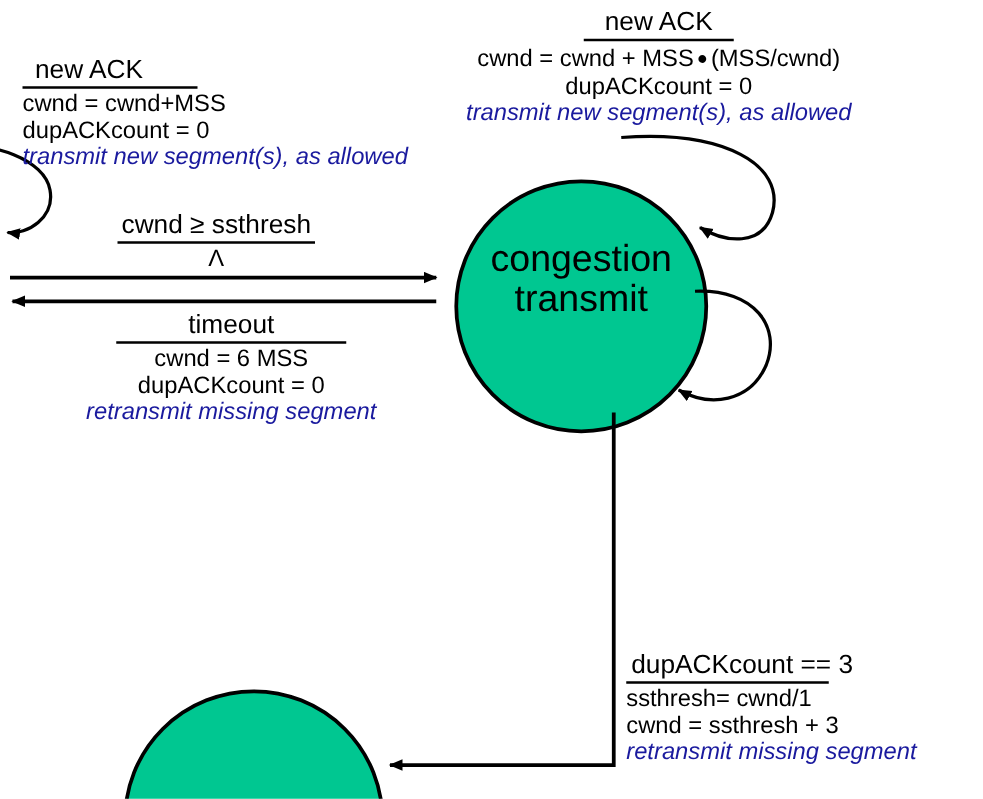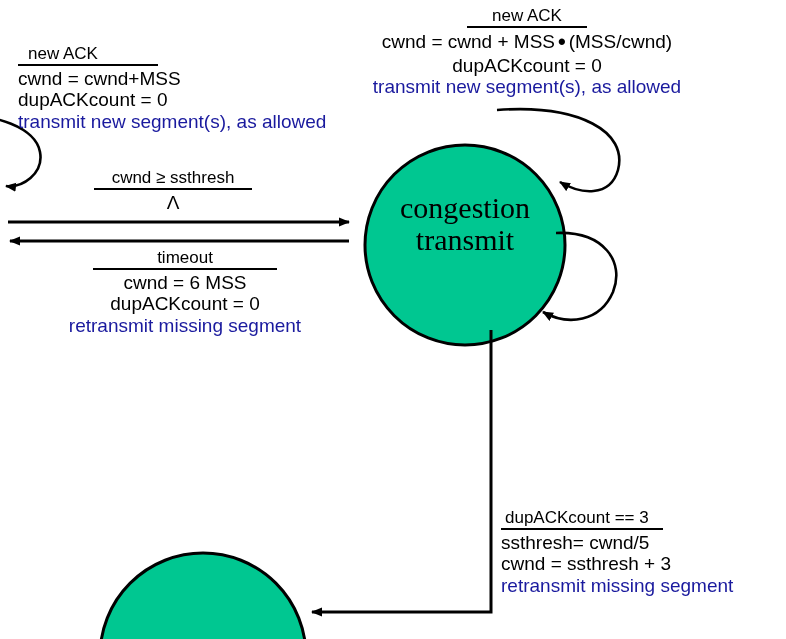--- a/index.html
+++ b/index.html
@@ -2,29 +2,29 @@
 <html><head>
 <meta charset="utf-8">
 <style>
   html,body{margin:0;padding:0;background:#ffffff;}
   body{width:786px;height:639px;position:relative;overflow:hidden;
        font-family:"Liberation Sans",sans-serif;color:#000;}
   #canvas{position:absolute;left:0;top:0;width:786px;height:639px;}
   .svg-layer{position:absolute;left:0;top:0;width:786px;height:639px;}
 
   .lbl{position:absolute;line-height:1.12;}
-  .cond{white-space:nowrap;font-size:17px;}
+  .cond{white-space:nowrap;font-size:21px;}
   .act{white-space:nowrap;font-size:19px;}
-  .act.blue{color:#1a1a9e;}
+  .act.blue{color:#1a1a9e;font-style:italic;}
   .rule{height:2px;background:#000;margin:1px 0 2px 0;}
   .ctr{text-align:center;}
   .lft{text-align:left;}
 
   .state-label{position:absolute;text-align:center;line-height:1.05;
-       font-size:30px;color:#000;white-space:nowrap;font-family:Liberation Serif, serif;}
+       font-size:30px;color:#000;white-space:nowrap;}
 </style>
 </head>
 <body>
 
 <div id="canvas">
 
   <svg class="svg-layer" viewBox="0 0 786 639">
     <defs>
       <marker id="ah" markerWidth="12" markerHeight="12" refX="9.2" refY="4" orient="auto" markerUnits="userSpaceOnUse">
         <path d="M0,0 L10,4 L0,8 z" fill="#000"></path>
@@ -84,20 +84,20 @@
   <div class="lbl ctr" style="left:60px;top:248px;width:250px;">
     <div class="cond">timeout</div>
     <div class="rule" style="width:184px;margin-left:auto;margin-right:auto;"></div>
     <div class="act">cwnd = 6 MSS</div>
     <div class="act">dupACKcount = 0</div>
     <div class="act blue">retransmit missing segment</div>
   </div>
 
 
   <div class="lbl lft" style="left:501px;top:508px;">
-    <div class="cond" style="padding-left:4px;">dupACKcount == 3</div>
+    <div class="cond" style="padding-left:4px;margin-top:12px;">dupACKcount == 3</div>
     <div class="rule" style="width:162px;"></div>
-    <div class="act">ssthresh= cwnd/5</div>
+    <div class="act">ssthresh= cwnd/1</div>
     <div class="act">cwnd = ssthresh + 3</div>
     <div class="act blue">retransmit missing segment</div>
   </div>
 
 </div>
 
 </body></html>

